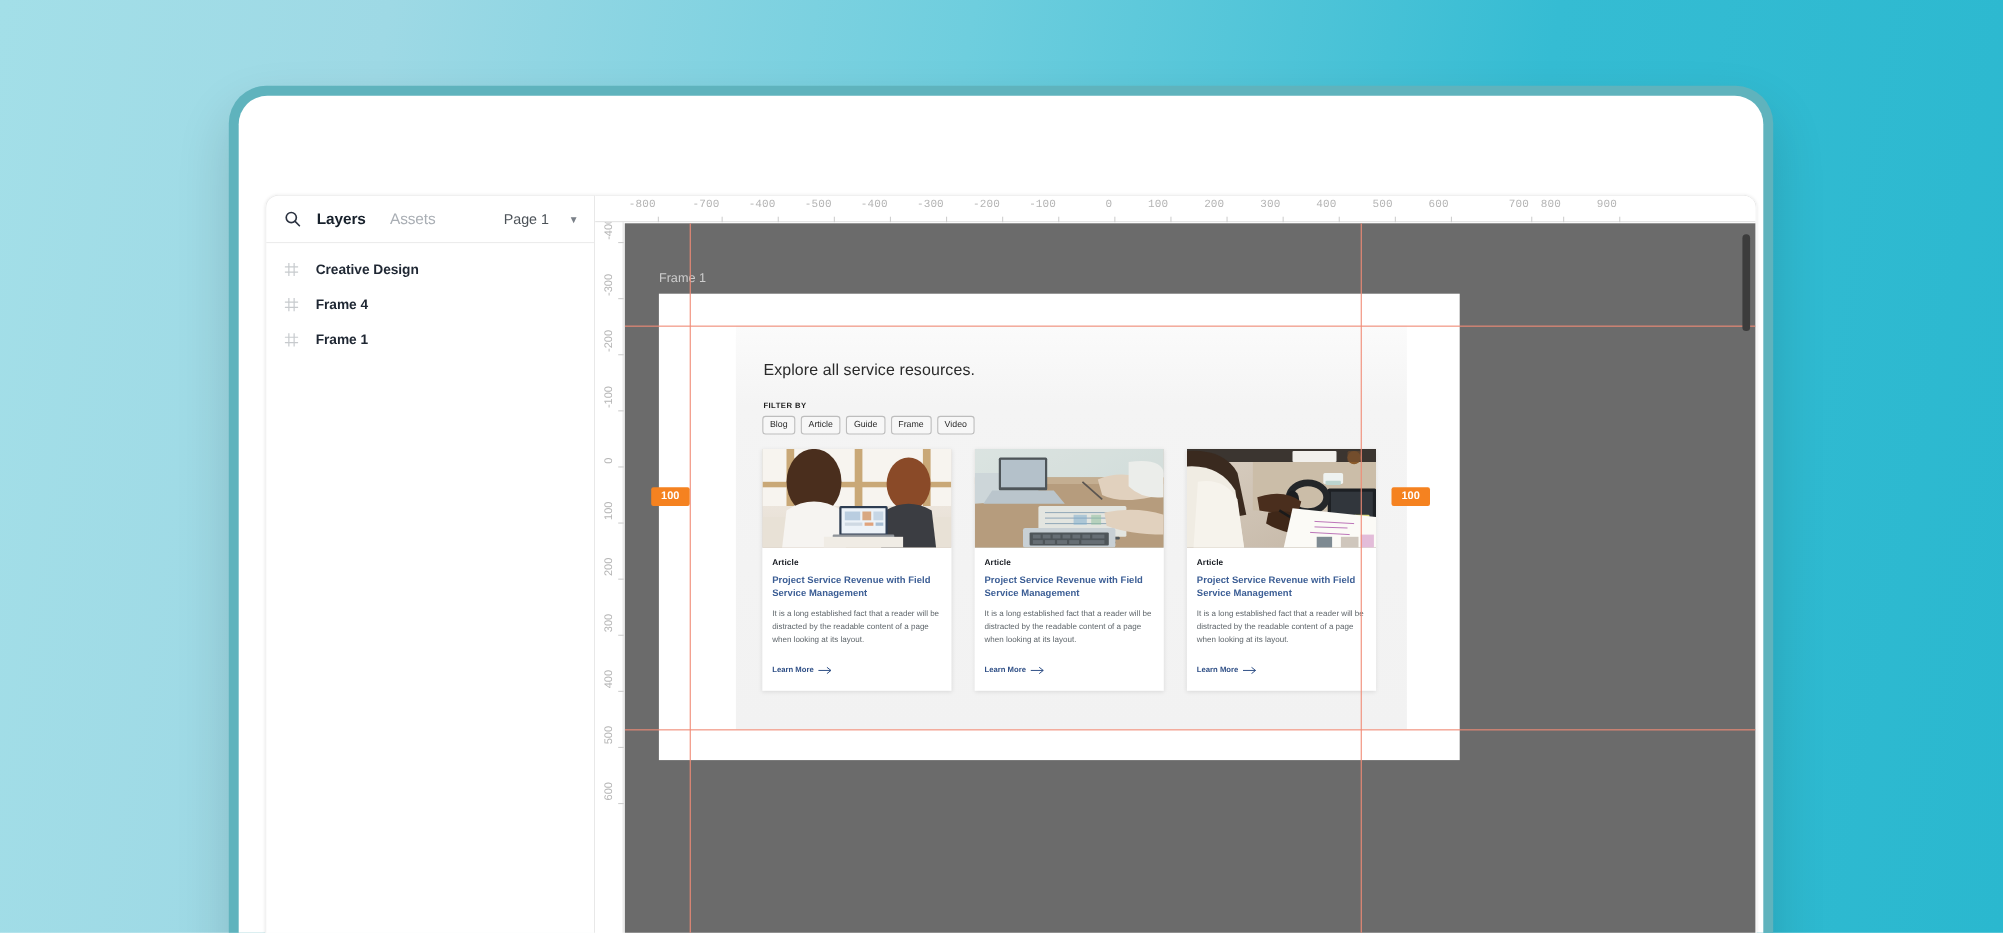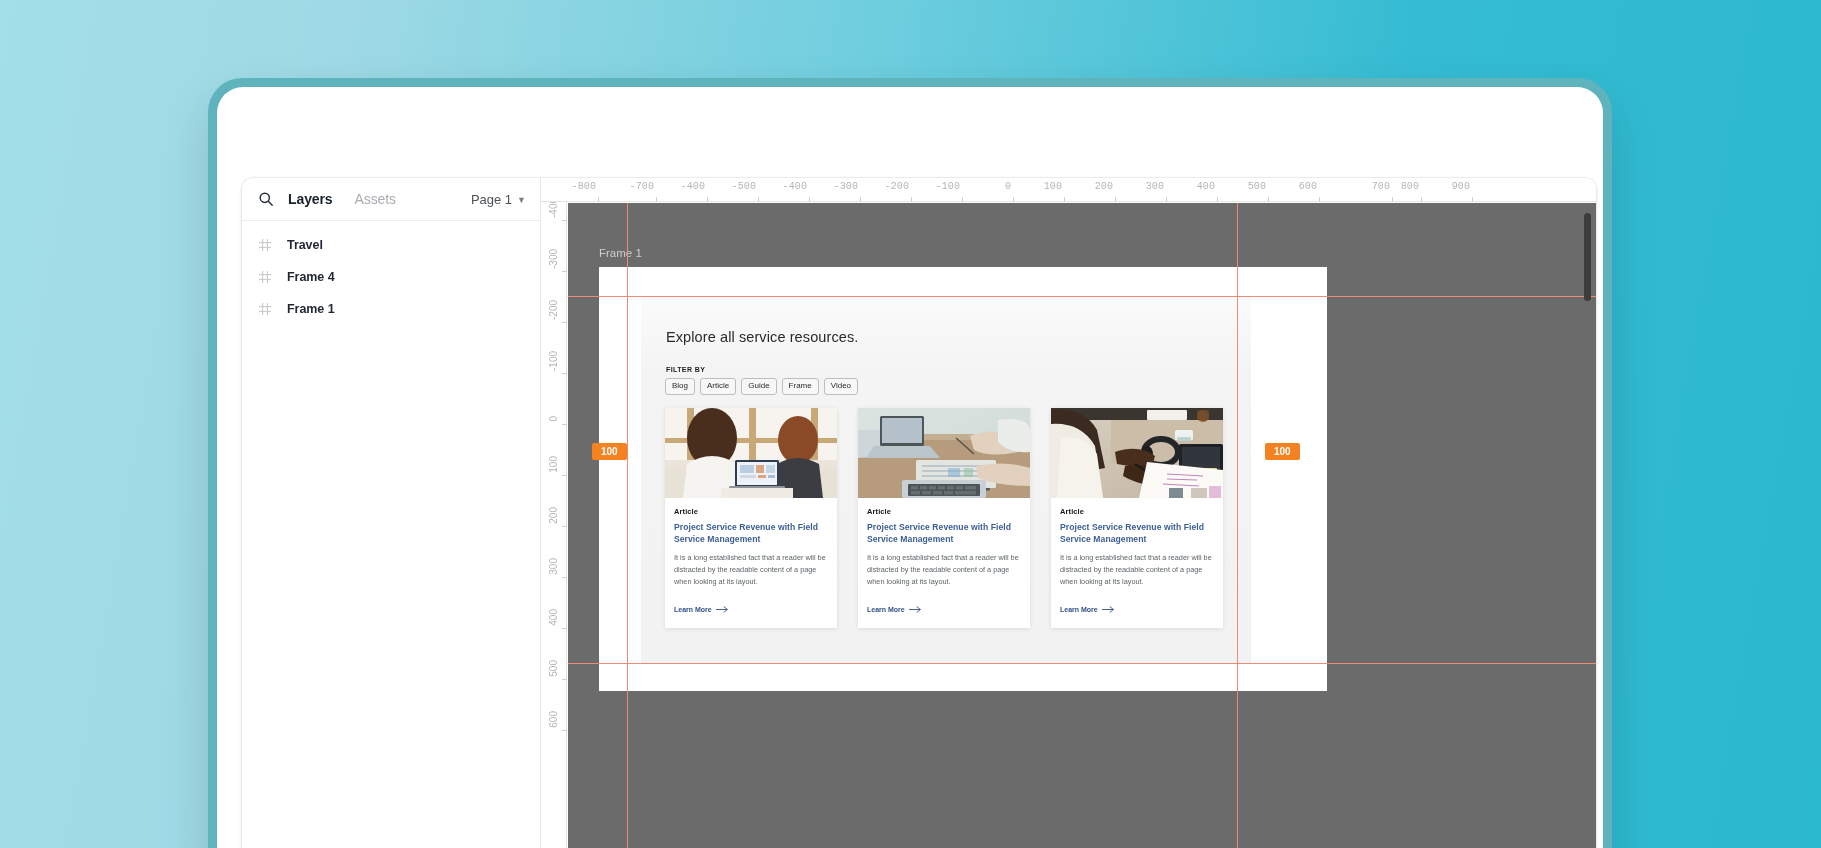--- a/index.html
+++ b/index.html
@@ -79,21 +79,21 @@
     white-space: nowrap;
   }
   .tab.active { color: #17202b; font-weight: 700; }
   .tab.inactive { color: #a9aeb4; font-weight: 400; }
   .page-select {
     margin-left: auto;
     font-size: 13px;
     color: #4c5258;
     display: flex;
     align-items: center;
-    gap: 5px;
+    gap: 18px;
     cursor: pointer;
     white-space: nowrap;
   }
   .chev { font-size: 9px; color: #7a8088; line-height: 1; transform: translateY(1px); }
 
   .layer-list { padding-top: 8px; }
   .layer-row {
     display: flex;
     align-items: center;
     height: 32px;
@@ -202,21 +202,21 @@
   .frame-label {
     position: absolute;
     left: 31px; top: 44px;
     font-size: 11.5px;
     color: #cdcdcd;
   }
 
   
   .web-mock {
     position: absolute;
-    left: 42px; top: 29px;
+    left: 70px; top: 29px;
     width: 610px; height: 367px;
     background: linear-gradient(180deg, #fbfbfb 0%, #f4f4f4 20%, #f2f2f2 100%);
     box-shadow: 0 0 0 0 rgba(0,0,0,0);
   }
   .mock-title {
     position: absolute;
     left: 25px; top: 33px;
     font-size: 14.5px;
     color: #2a2a2a;
     letter-spacing: 0.1px;
@@ -364,21 +364,21 @@
         <div class="layer-list">
           <div class="layer-row">
             <span class="frame-icon">
               <svg viewBox="0 0 14 14" width="14" height="14" stroke="#9aa0a6" stroke-width="1.1" fill="none">
                 <line x1="4.6" y1="1" x2="4.6" y2="13"></line>
                   <line x1="9.4" y1="1" x2="9.4" y2="13"></line>
                 <line x1="1" y1="4.6" x2="13" y2="4.6"></line>
                   <line x1="1" y1="9.4" x2="13" y2="9.4"></line>
               </svg>
             </span>
-            <span class="layer-name">Travel</span>
+            <span class="layer-name">Creative Design</span>
           </div>
           <div class="layer-row">
             <span class="frame-icon">
               <svg viewBox="0 0 14 14" width="14" height="14" stroke="#9aa0a6" stroke-width="1.1" fill="none">
                 <line x1="4.6" y1="1" x2="4.6" y2="13"></line>
                   <line x1="9.4" y1="1" x2="9.4" y2="13"></line>
                 <line x1="1" y1="4.6" x2="13" y2="4.6"></line>
                   <line x1="1" y1="9.4" x2="13" y2="9.4"></line>
               </svg>
             </span>

